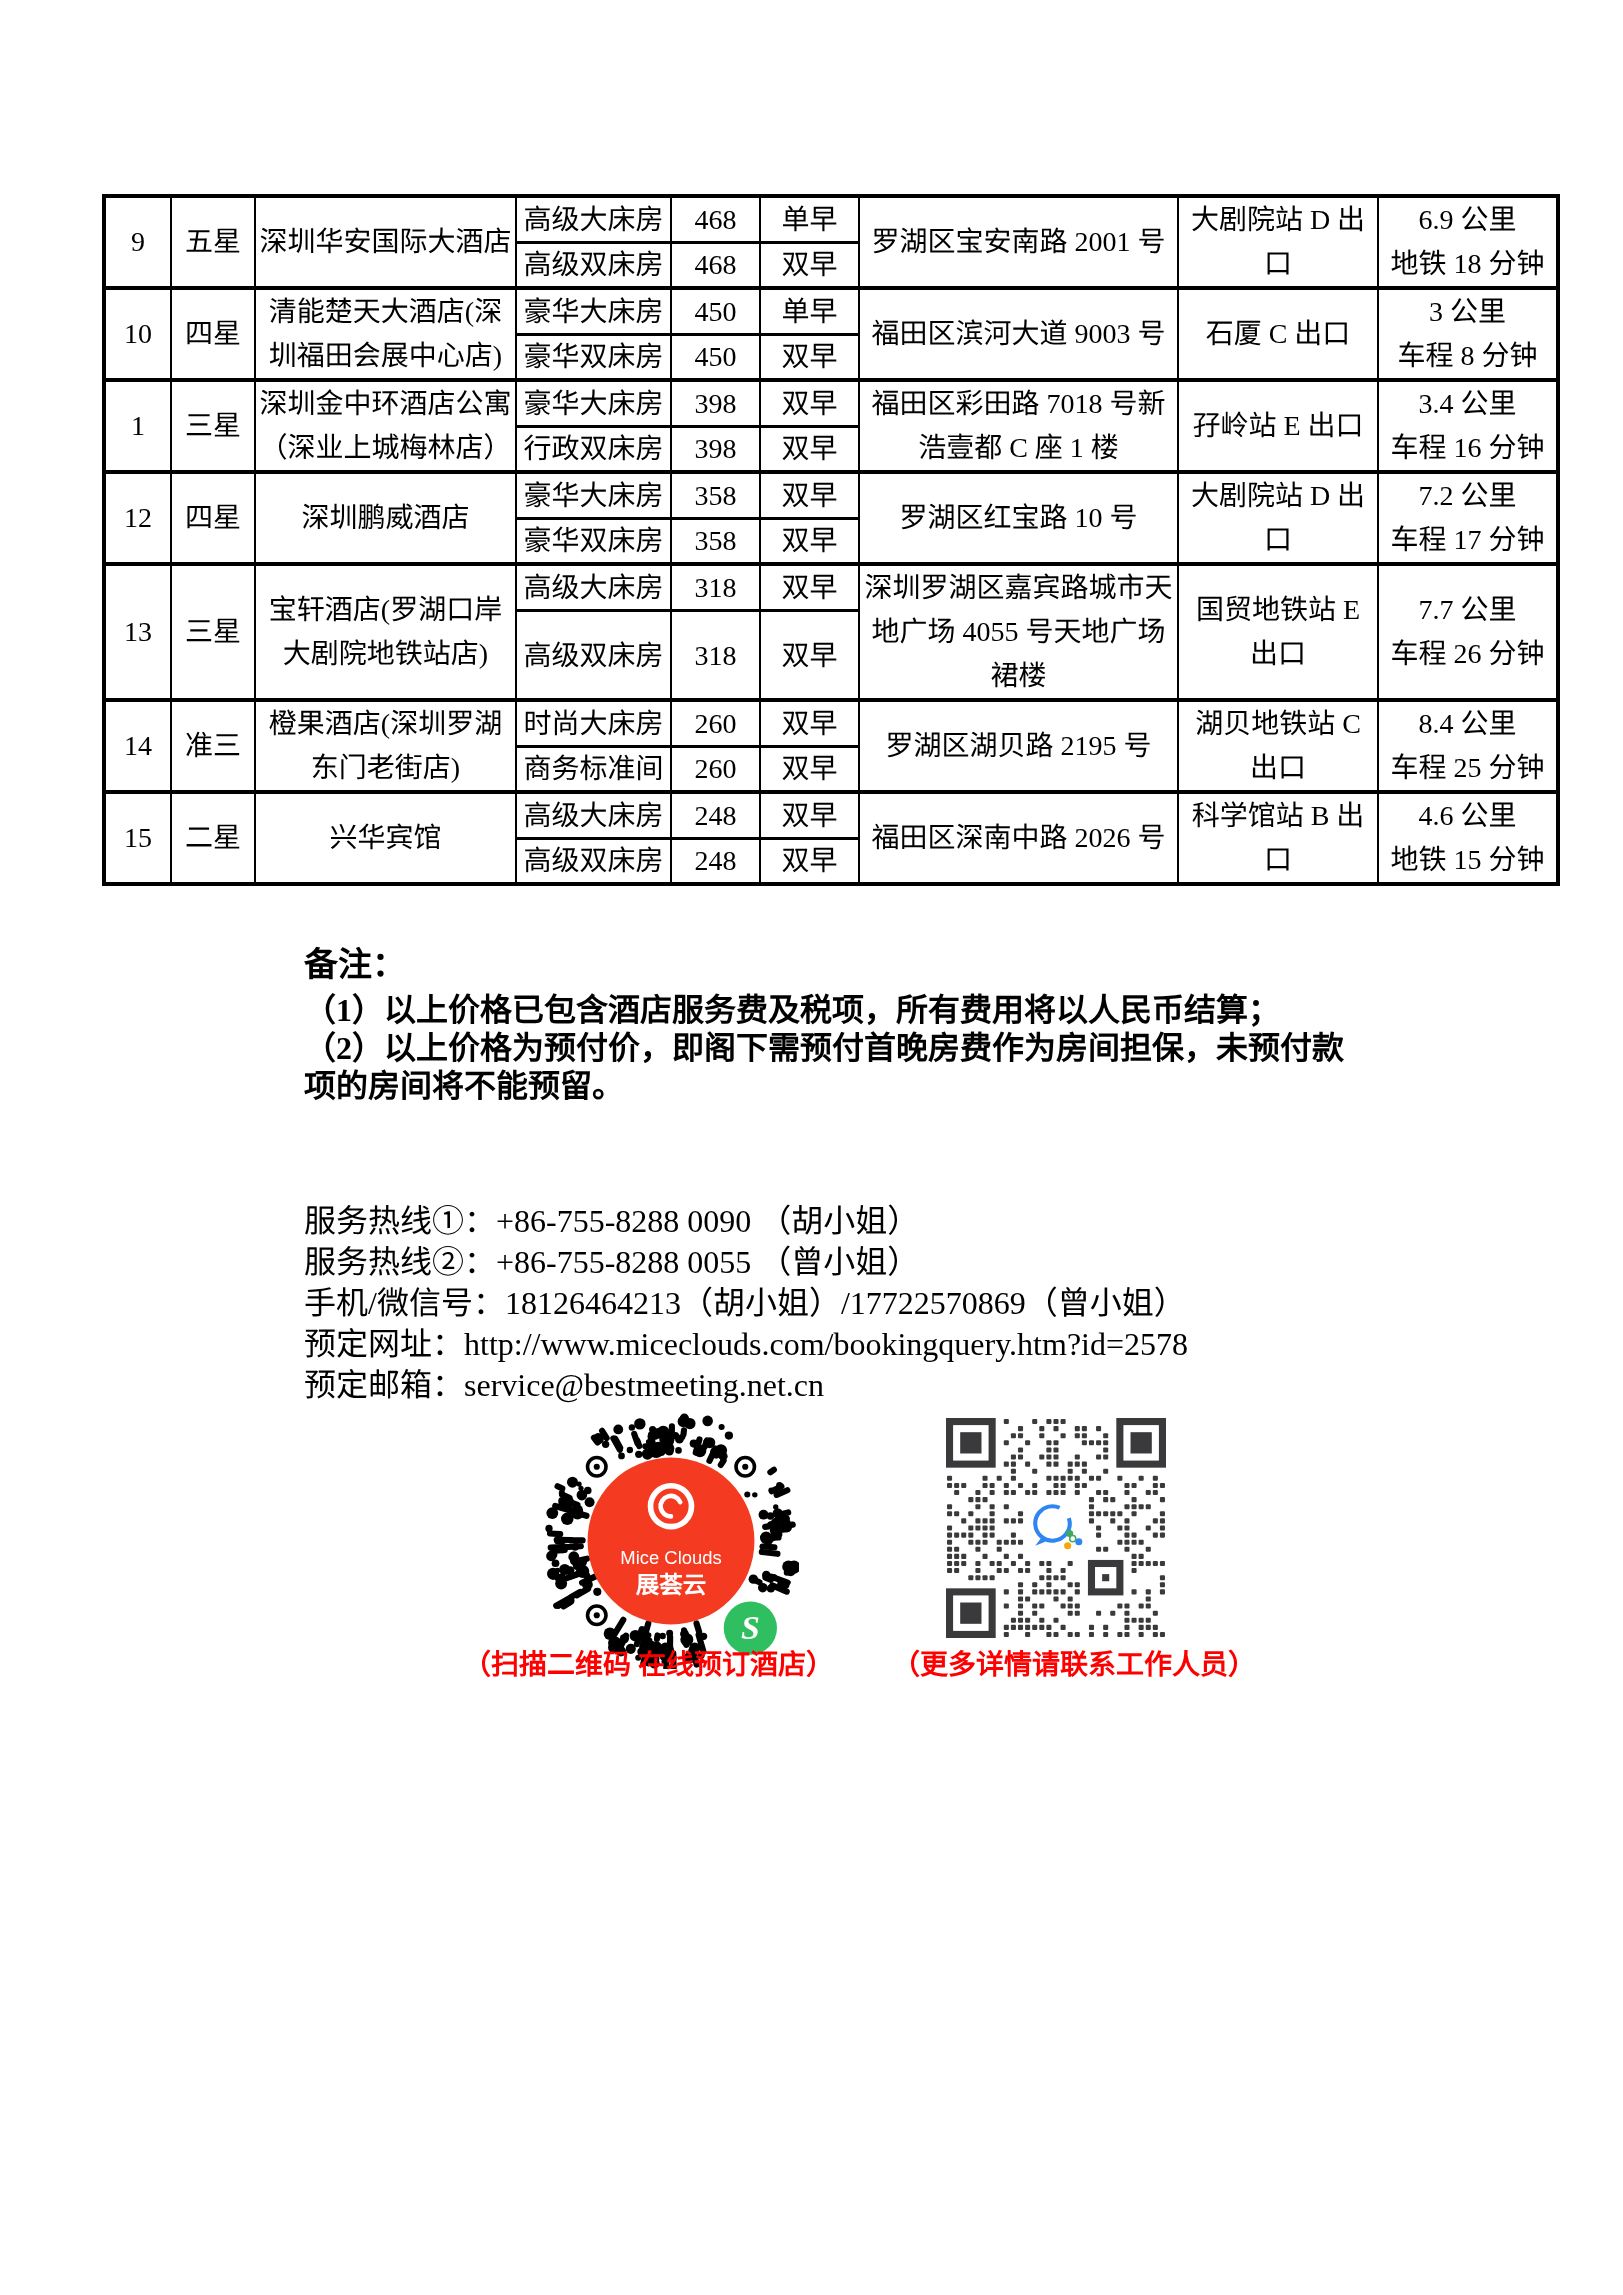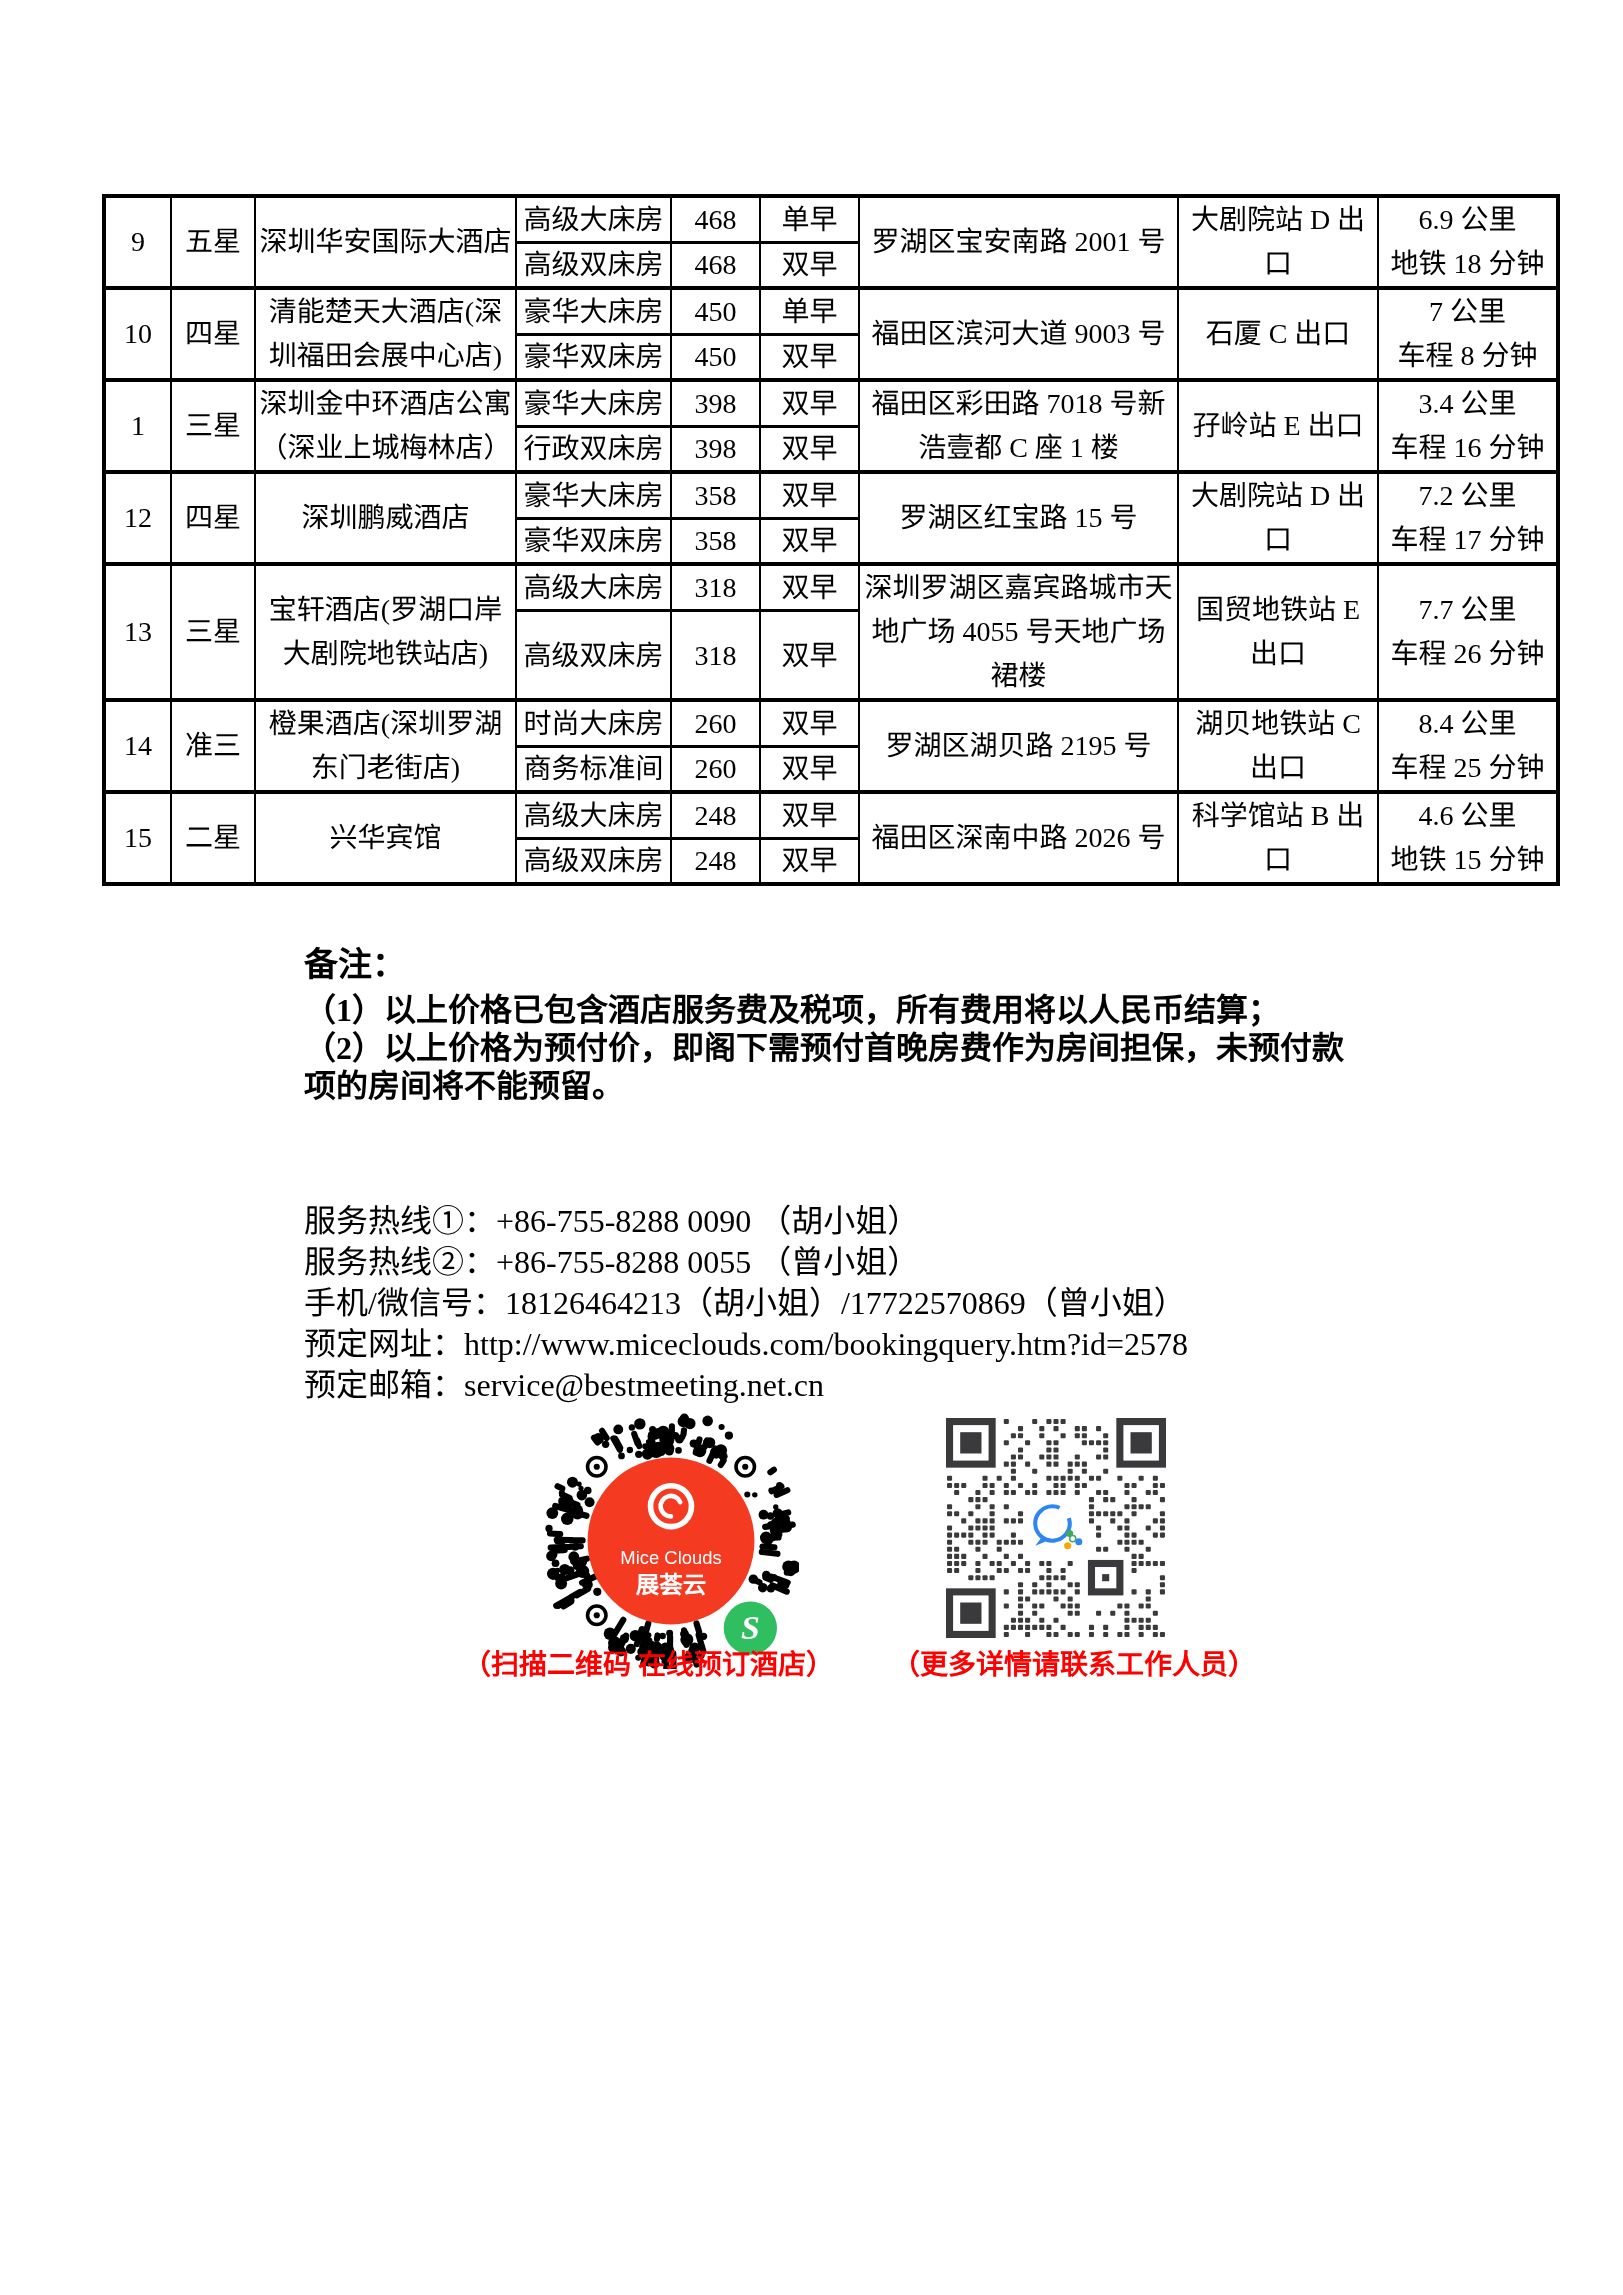--- a/index.html
+++ b/index.html
@@ -90,21 +90,21 @@
     <tr class="sub-first">
       <td class="c-no" rowspan="2">10</td>
       <td class="c-star" rowspan="2">四星</td>
       <td class="c-hotel" rowspan="2">清能楚天大酒店(深圳福田会展中心店)</td>
       <td class="c-room">豪华大床房</td>
       <td class="c-price">450</td>
       <td class="c-bf">单早</td>
       <td class="c-addr" rowspan="2">福田区滨河大道 9003 号</td>
       <td class="c-metro" rowspan="2">石厦 C 出口</td>
       <td class="c-dist" rowspan="2">
-        <div>7 公里</div>
+        <div>3 公里</div>
         <div>车程 8 分钟</div>
       </td>
     </tr>
     <tr class="sub-second">
       <td class="c-room">豪华双床房</td>
       <td class="c-price">450</td>
       <td class="c-bf">双早</td>
     </tr>
 
     <tr class="sub-first">
@@ -127,21 +127,21 @@
       <td class="c-bf">双早</td>
     </tr>
 
     <tr class="sub-first">
       <td class="c-no" rowspan="2">12</td>
       <td class="c-star" rowspan="2">四星</td>
       <td class="c-hotel" rowspan="2">深圳鹏威酒店</td>
       <td class="c-room">豪华大床房</td>
       <td class="c-price">358</td>
       <td class="c-bf">双早</td>
-      <td class="c-addr" rowspan="2">罗湖区红宝路 15 号</td>
+      <td class="c-addr" rowspan="2">罗湖区红宝路 10 号</td>
       <td class="c-metro" rowspan="2">大剧院站 D 出口</td>
       <td class="c-dist" rowspan="2">
         <div>7.2 公里</div>
         <div>车程 17 分钟</div>
       </td>
     </tr>
     <tr class="sub-second">
       <td class="c-room">豪华双床房</td>
       <td class="c-price">358</td>
       <td class="c-bf">双早</td>

